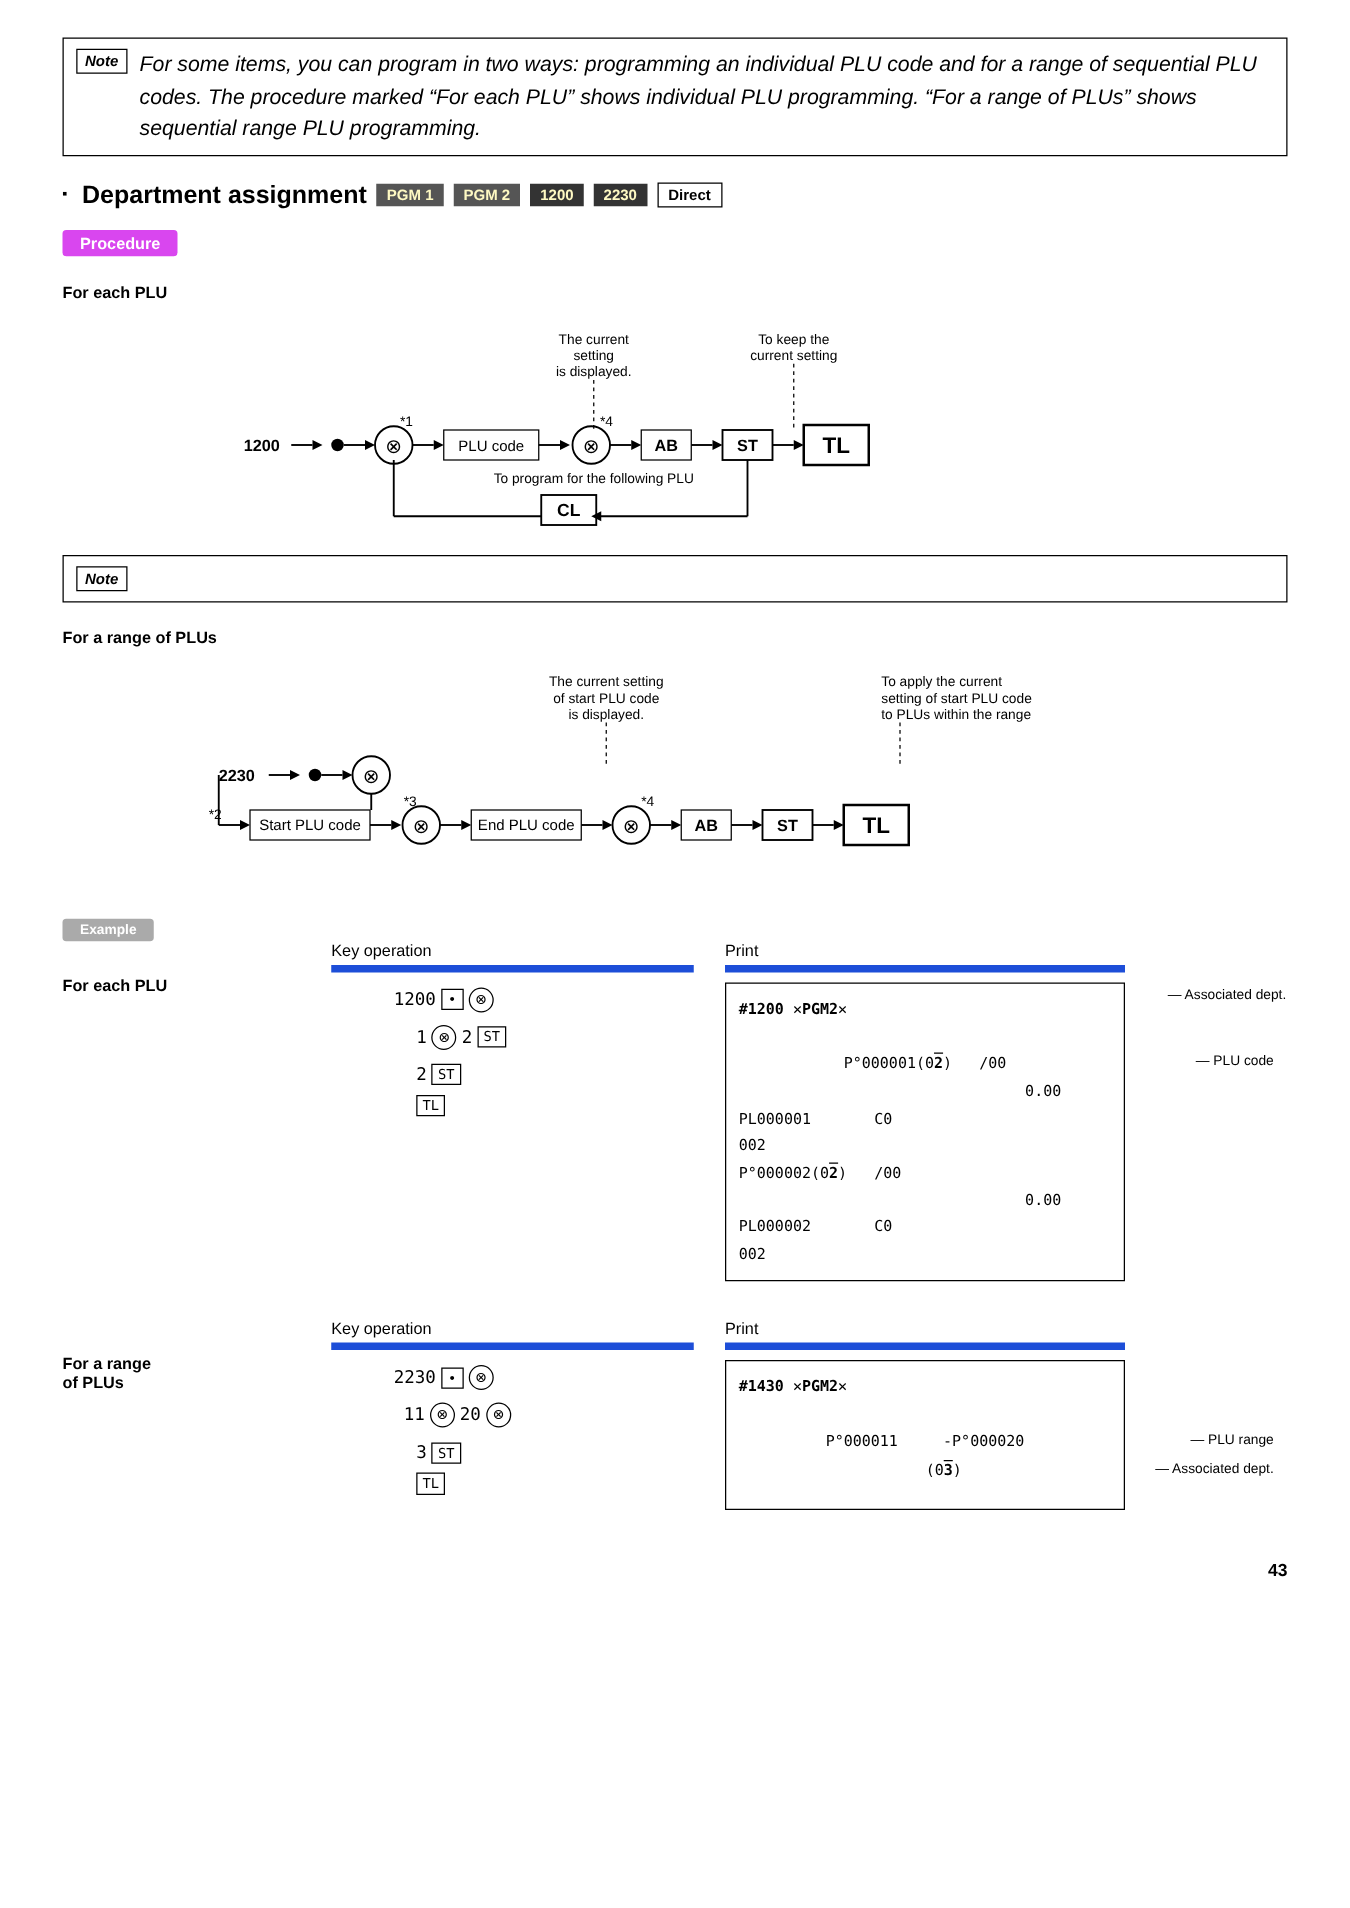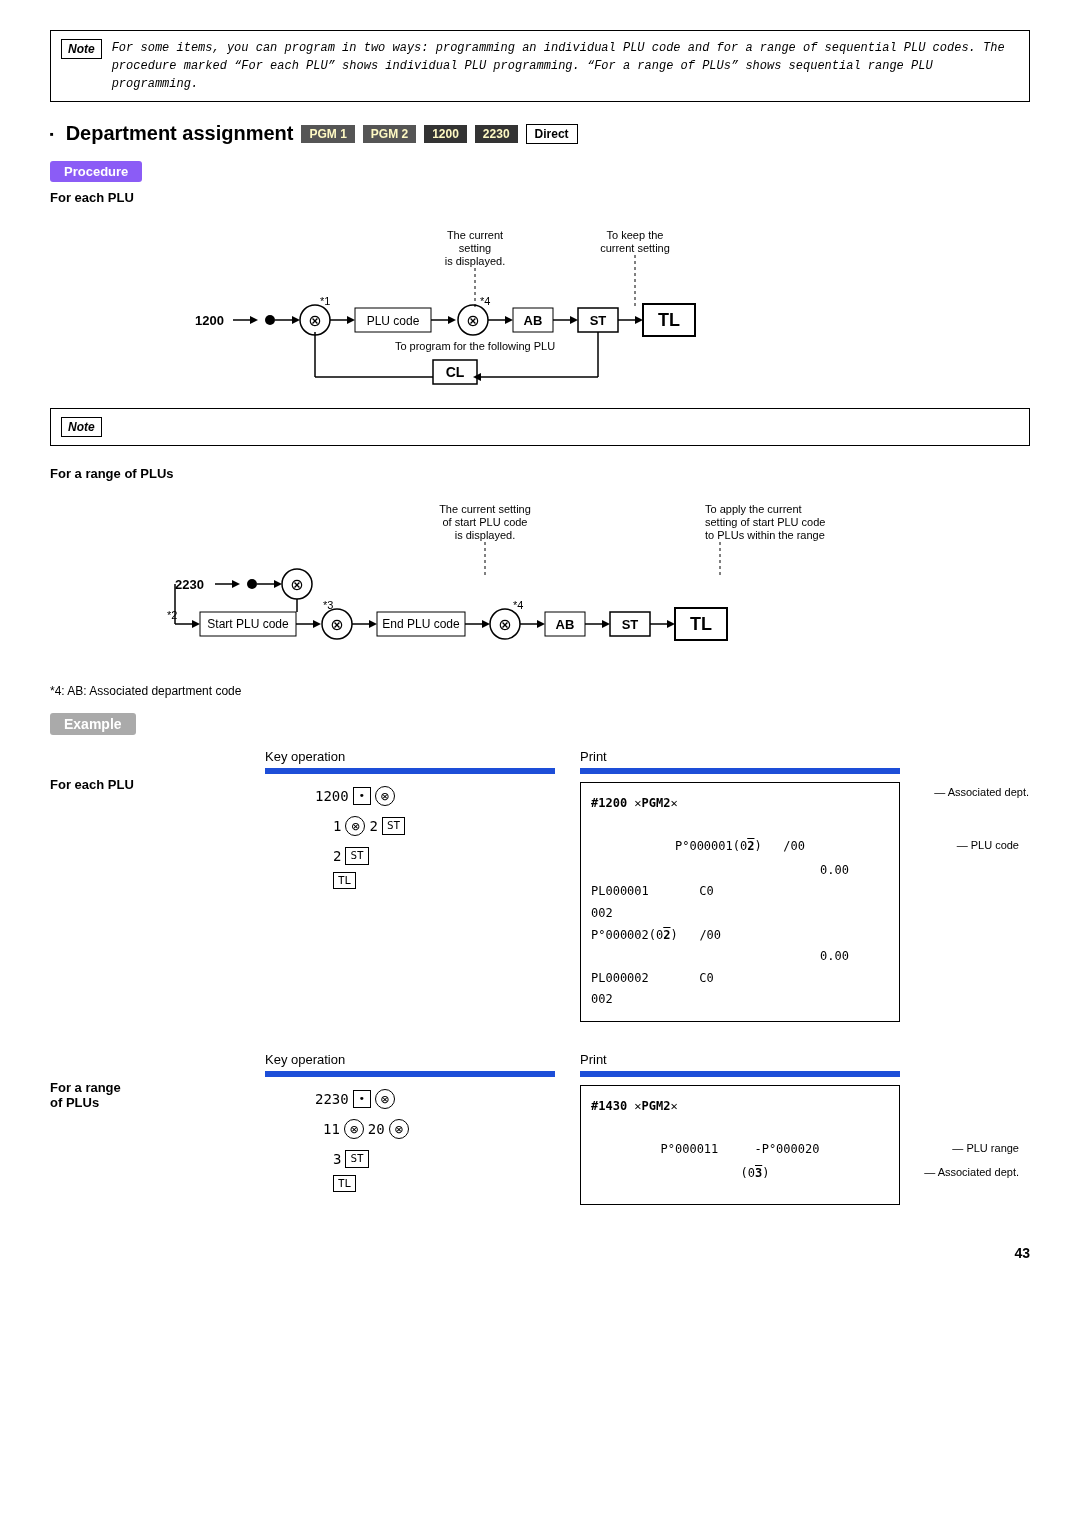--- a/index.html
+++ b/index.html
@@ -25,23 +25,22 @@
     .note-label {
       font-style: italic;
       font-weight: bold;
       border: 1px solid #000;
       padding: 2px 6px;
       white-space: nowrap;
       font-size: 12px;
     }
     .note-text {
       font-style: italic;
-      font-size: 12px;
+      font-size: 17px;
       line-height: 1.5;
-      font-family: Liberation Mono, monospace;
     }
 
     
     .section-header {
       display: flex;
       align-items: center;
       gap: 8px;
       margin-bottom: 16px;
     }
     .section-header h2 {
@@ -59,37 +58,36 @@
       border: 1px solid #000;
       padding: 2px 8px;
       font-size: 12px;
       font-weight: bold;
       background: #fff;
     }
 
     
     .procedure-label {
       display: inline-block;
-      background: #8b5cf6;
+      background: #d946ef;
       color: #fff;
       padding: 3px 14px;
       font-weight: bold;
       font-size: 13px;
       border-radius: 3px;
-      margin-bottom: 8px;
+      margin-bottom: 21px;
     }
     .example-label {
       display: inline-block;
       background: #aaa;
       color: #fff;
       padding: 3px 14px;
       font-weight: bold;
-      font-size: 14px;
+      font-size: 11px;
       border-radius: 3px;
-      margin-bottom: 14px;
     }
 
     .subsection-title {
       font-weight: bold;
       font-size: 13px;
       margin-bottom: 10px;
     }
 
     
     .footnotes {
@@ -359,21 +357,20 @@
     <text x="556" y="129" font-size="18" font-weight="bold" text-anchor="middle" font-family="Arial">TL</text>
 
     <line x1="152" y1="98" x2="152" y2="111" stroke="#000" stroke-width="1.5"></line>
 
     <line x1="30" y1="83" x2="30" y2="123" stroke="#000" stroke-width="1.5"></line>
   </svg>
 </div>
 
 
 <div class="footnotes">
-  <div>*4:       AB: Associated department code</div>
 </div>
 
 <br>
 
 
 <div class="example-label">Example</div>
 
 
 <div style="display:grid; grid-template-columns: 200px 320px 1fr; gap:0; margin-bottom:30px;">
 

